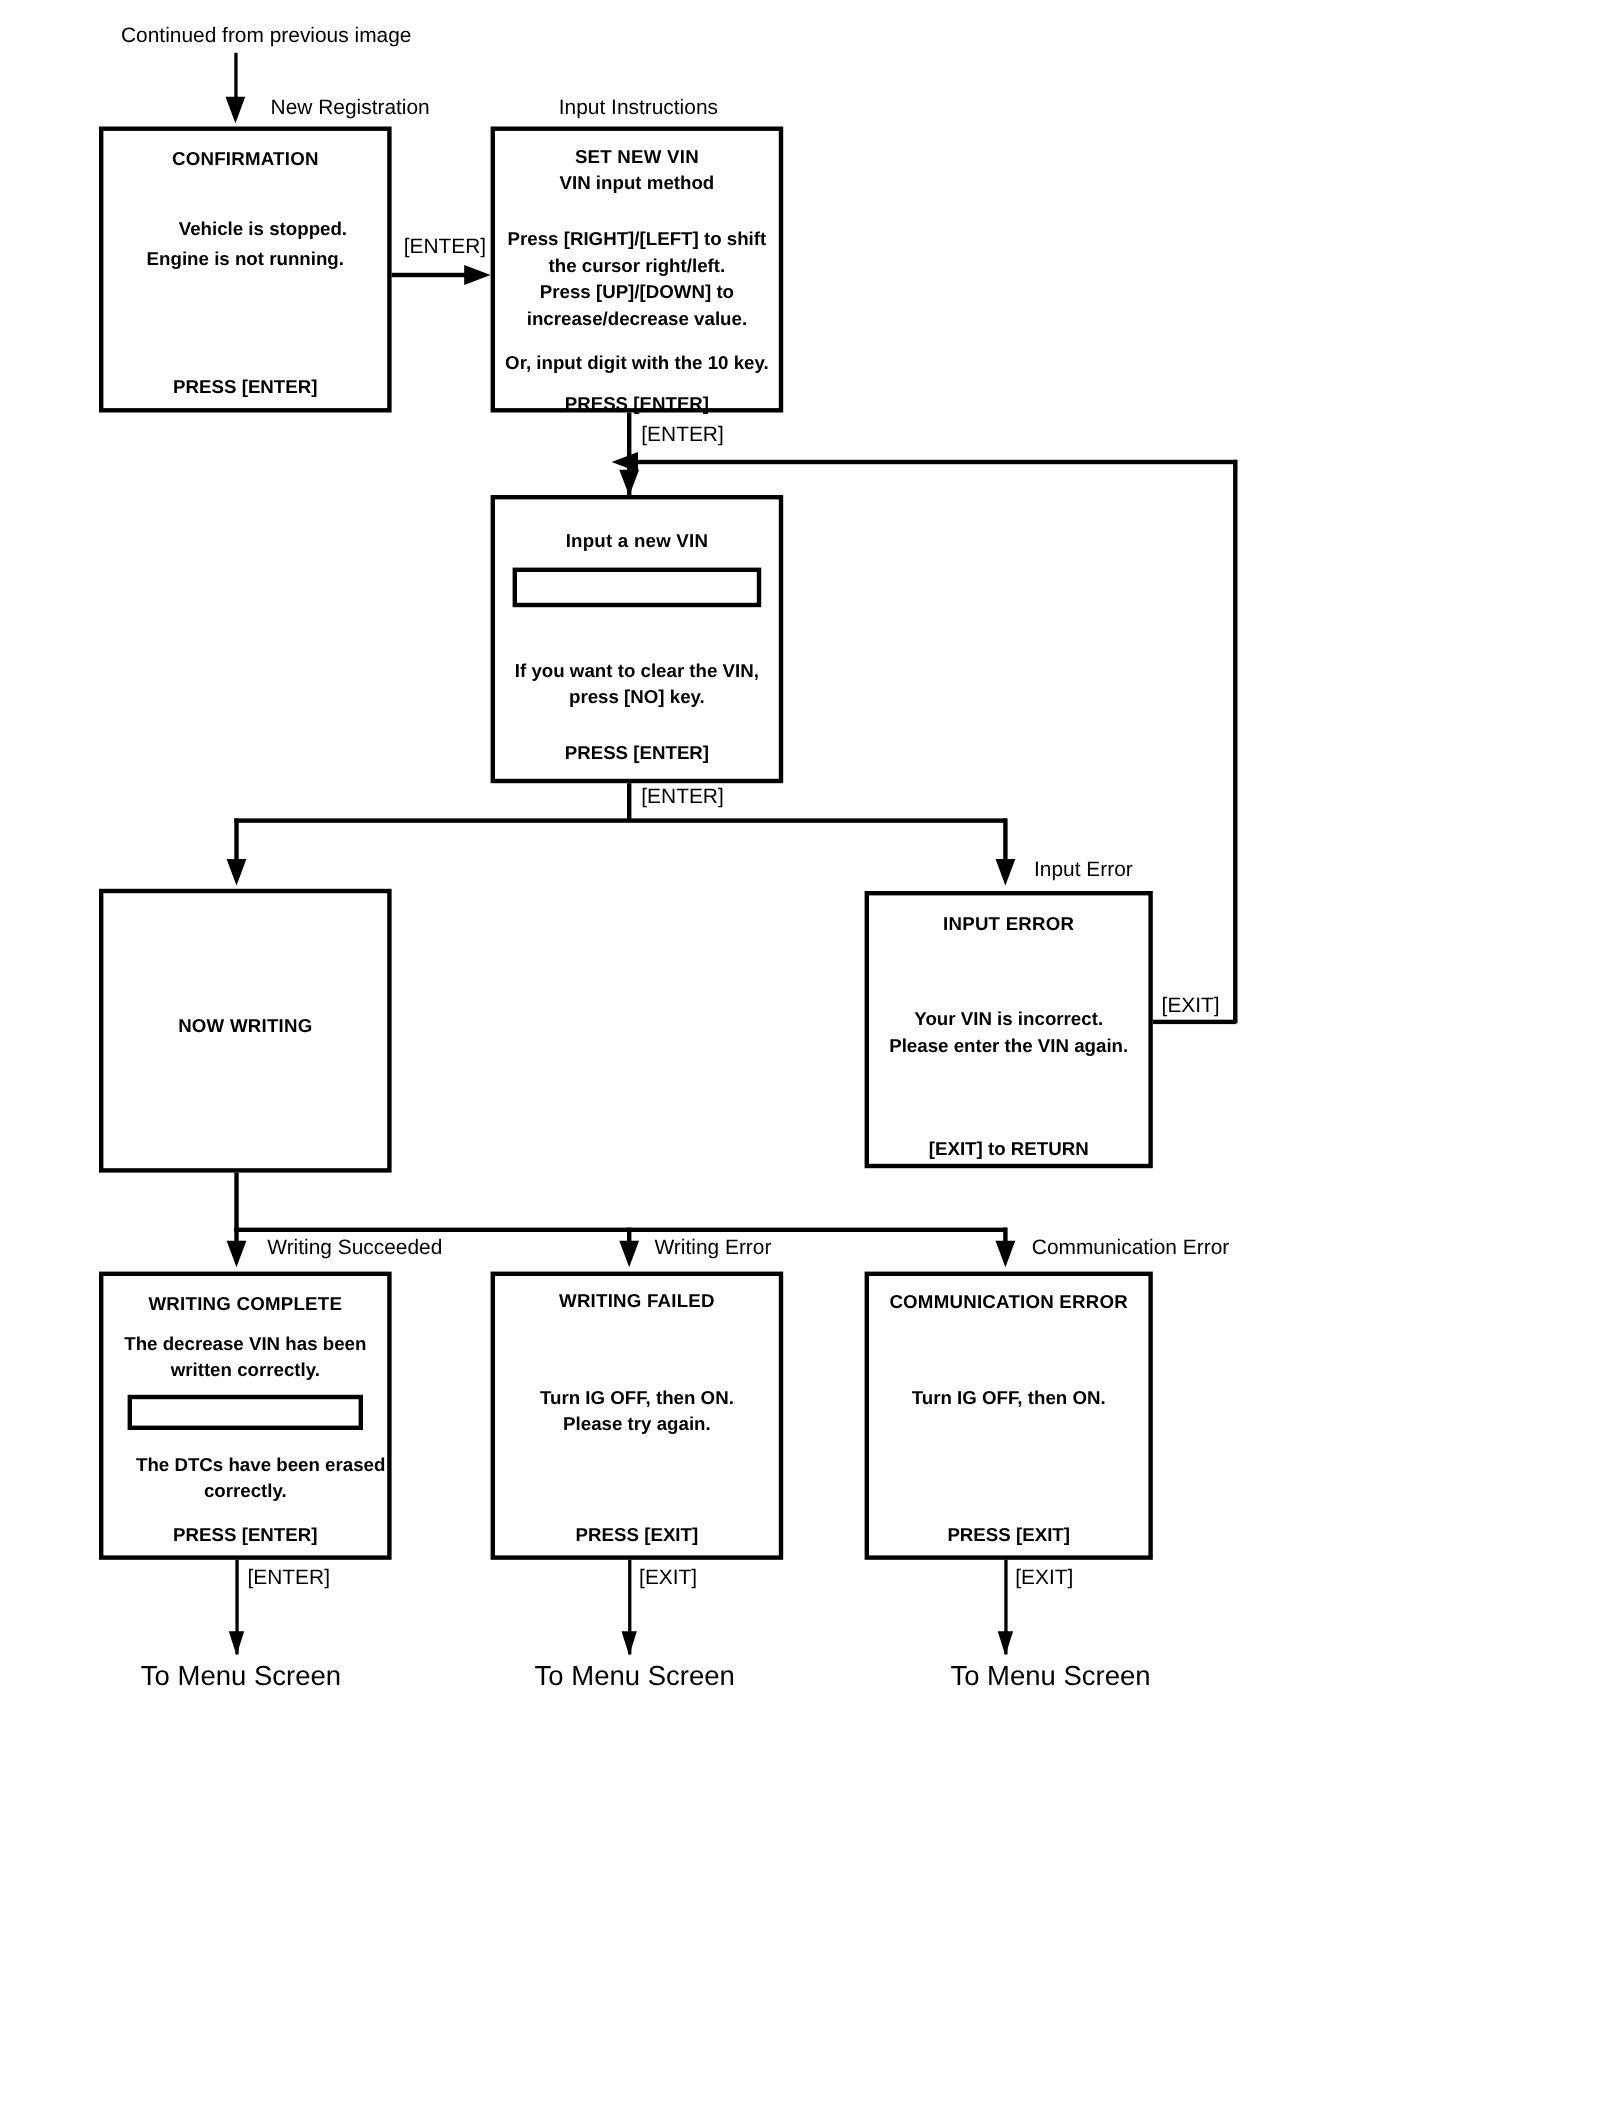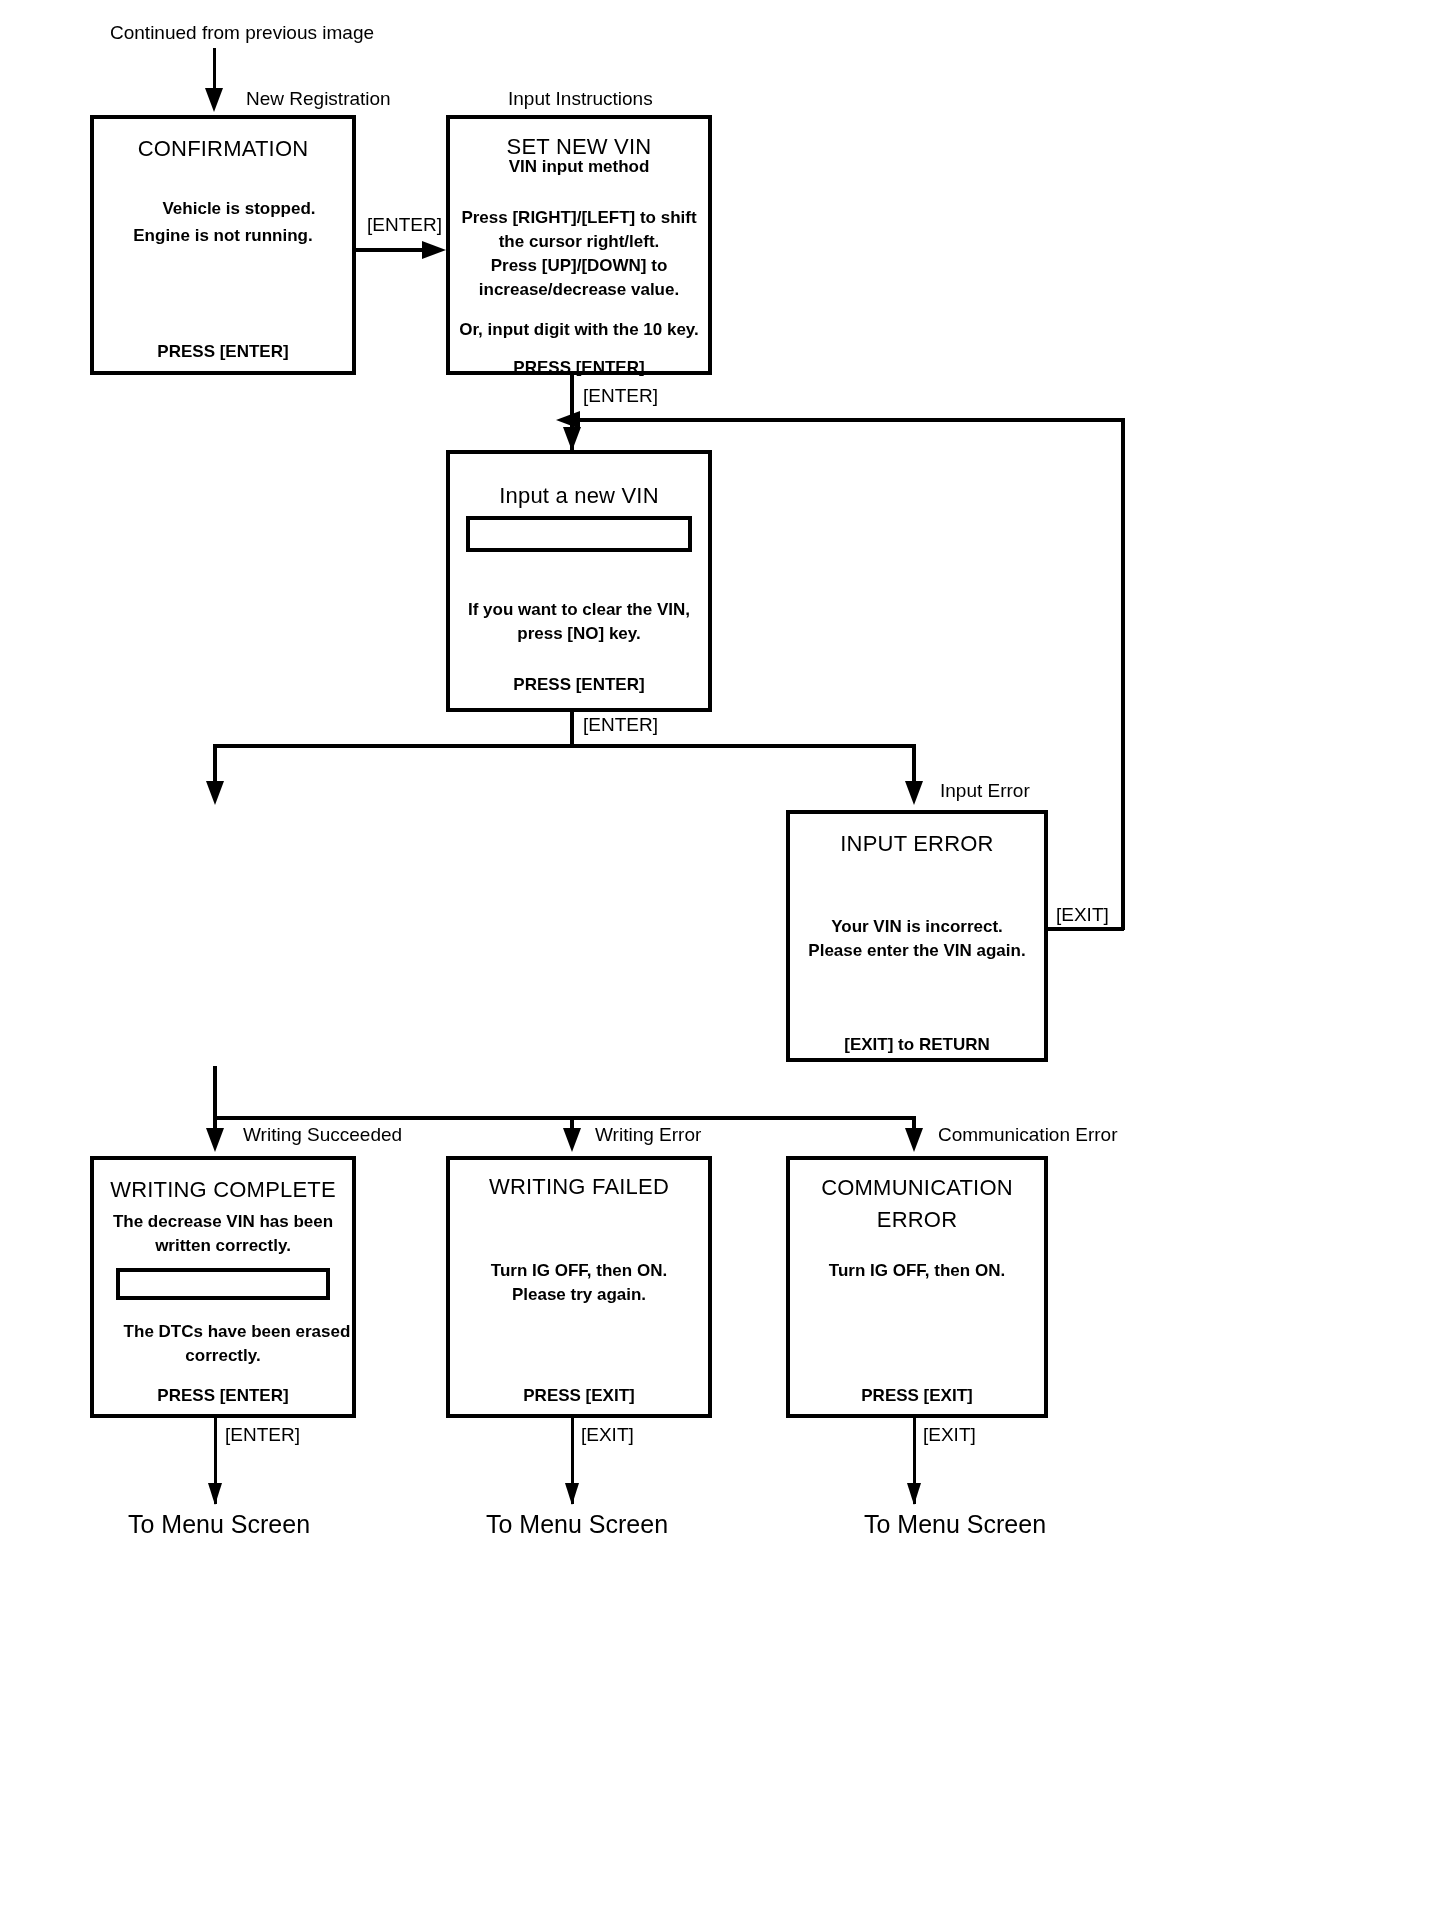--- a/index.html
+++ b/index.html
@@ -26,22 +26,22 @@
     border: 4px solid #000;
     background: #fff;
     text-align: center;
     font-weight: bold;
     font-size: 17px;
     line-height: 1.45;
   }
   .sb-title {
     position: absolute;
     left: 0; right: 0;
-    font-weight: normal;
-    font-size: 22px;
+    font-weight: bold;
+    font-size: 17px;
     letter-spacing: 0.2px;
   }
   .sb-line {
     position: absolute;
     left: 0; right: 0;
     font-weight: bold;
     font-size: 17px;
   }
   .sb-footer {
     position: absolute;
@@ -176,20 +176,23 @@
   <div class="edge-label" style="left:583px; top:714px;">[ENTER]</div>
 
   <div class="ln-h thick" style="left:213px; top:744px; width:702px;"></div>
 
   <div class="ln-v thick" style="left:213px; top:744px; height:44px;"></div>
   <div class="arrow-down" style="left:206px; top:781px;"></div>
 
   <div class="ln-v thick" style="left:912px; top:744px; height:44px;"></div>
   <div class="arrow-down" style="left:905px; top:781px;"></div>
 
+  <div class="screen-box" style="left:90px; top:808px; width:266px; height:258px;">
+    <div class="sb-title" style="top:109px;">NOW WRITING</div>
+  </div>
 
   <div class="plain-label" style="left:940px; top:780px;">Input Error</div>
 
   <div class="screen-box" style="left:786px; top:810px; width:262px; height:252px;">
     <div class="sb-title" style="top:14px;">INPUT ERROR</div>
     <div class="sb-line" style="top:101px;">Your VIN is incorrect.</div>
     <div class="sb-line" style="top:125px;">Please enter the VIN again.</div>
     <div class="sb-footer" style="top:219px;">[EXIT] to RETURN</div>
   </div>
 

